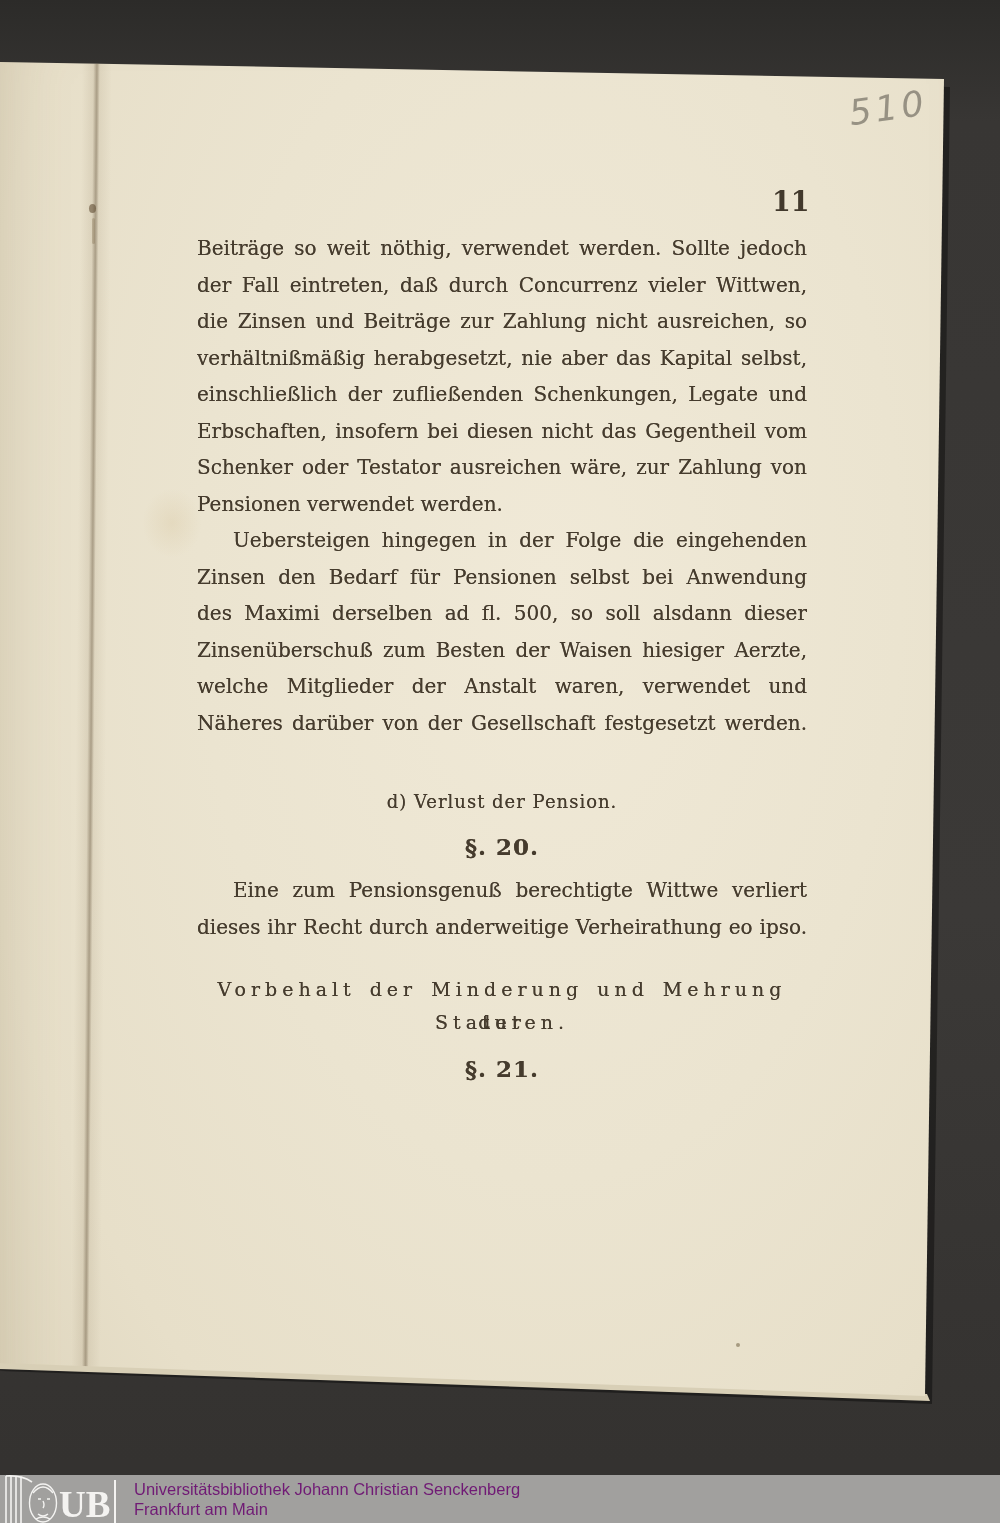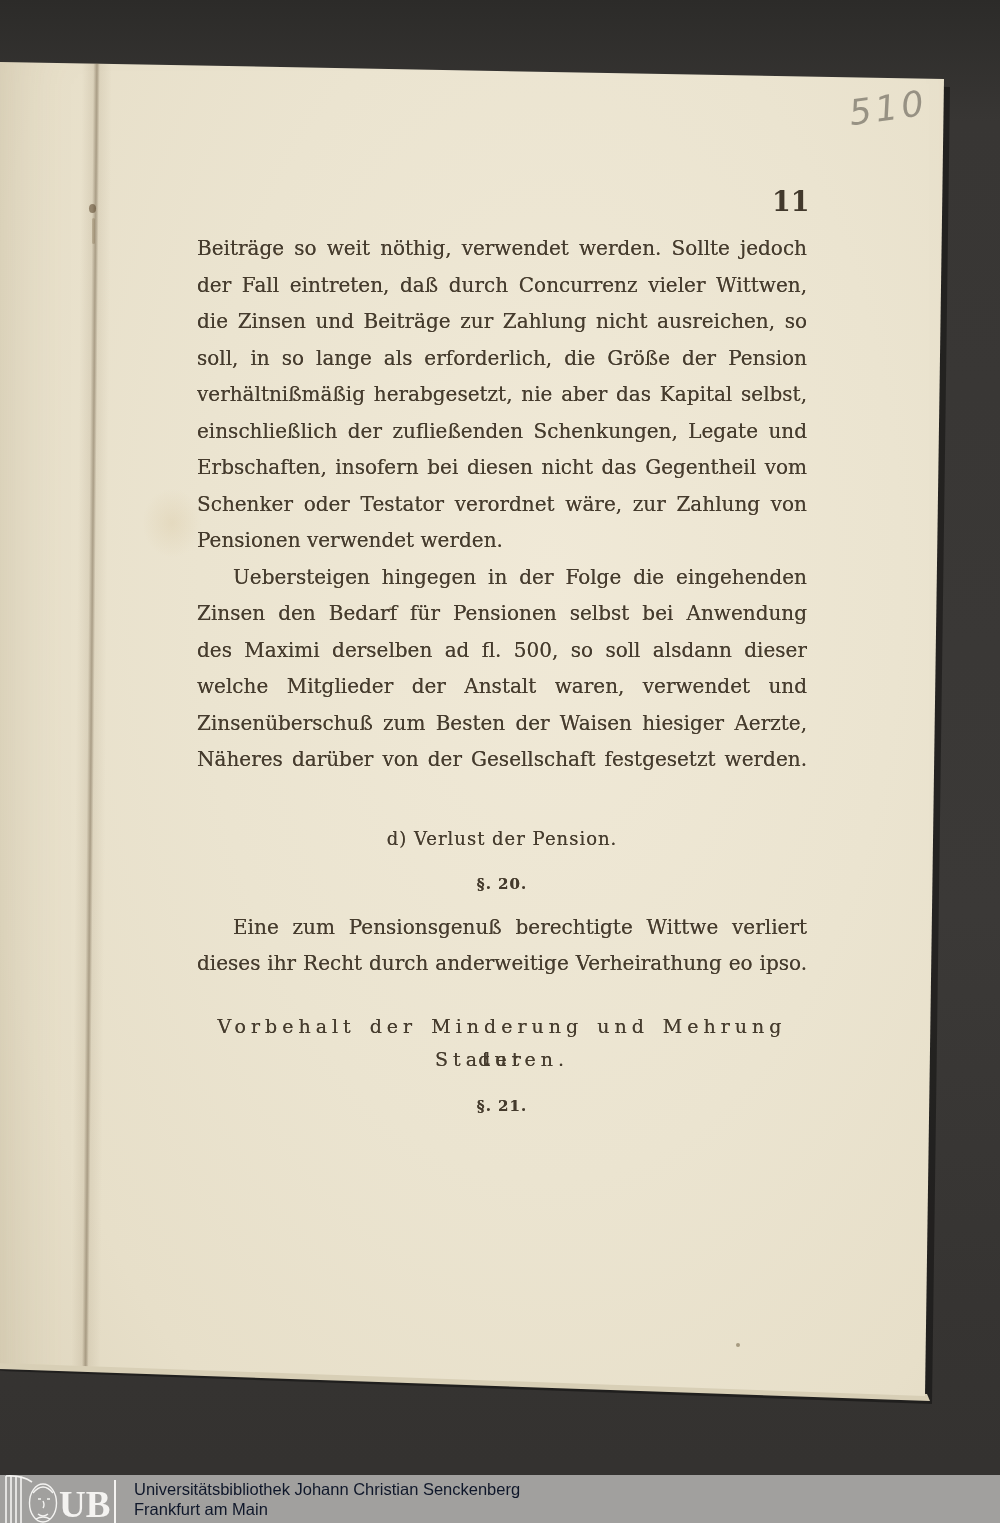--- a/index.html
+++ b/index.html
@@ -37,31 +37,31 @@
     color:#8e897c;letter-spacing:4px;transform:rotate(-8deg);opacity:.9;}
   .pagenum{position:absolute;left:772px;top:186px;font-size:27px;font-weight:bold;color:#42392c;}
   
   .textcol{position:absolute;left:197px;top:230px;width:610px;color:#453b2d;
     font-size:20px;text-shadow:0 0 .4px rgba(69,59,45,.8);}
   .line{height:36.5px;line-height:36.5px;overflow:hidden;}
   .j{text-align:justify;text-align-last:justify;}
   .indent{padding-left:36px;}
   .subhead{margin-top:46px;height:30px;line-height:30px;font-size:18px;
     text-align:center;letter-spacing:1px;}
-  .secmark{margin-top:13px;height:34px;line-height:34px;font-size:15px;
+  .secmark{margin-top:13px;height:34px;line-height:34px;font-size:23px;
     font-weight:bold;text-align:center;letter-spacing:1px;}
   .para3,.para4{margin-top:8px;}
   .spaced-head{margin-top:28px;height:33px;line-height:33px;font-size:19px;
     text-align:center;letter-spacing:5px;word-spacing:3px;}
   .spaced-head.l2{margin-top:0;}
   
   .footer{position:absolute;left:0;right:0;bottom:0;height:48px;background:#a1a09e;
     display:flex;align-items:center;z-index:5;}
   .logo{margin-left:2px;flex:0 0 auto;}
-  .ftext{margin-left:14px;color:#0f172a;
+  .ftext{margin-left:14px;color:#701a75;
     font-family:"Liberation Sans",sans-serif;font-size:16.5px;line-height:20px;}
 </style>
 </head>
 <body>
 
 <div class="stage">
 
   <div class="paper-shadow"></div>
   <div class="under-pages"></div>
 
@@ -76,34 +76,33 @@
 
     <div class="pencil">510</div>
     <div class="pagenum">11</div>
 
     <div class="textcol">
 
       <div class="para">
         <div class="line j">Beiträge so weit nöthig, verwendet werden. Sollte jedoch</div>
         <div class="line j">der Fall eintreten, daß durch Concurrenz vieler Wittwen,</div>
         <div class="line j">die Zinsen und Beiträge zur Zahlung nicht ausreichen, so</div>
-        <div class="line j">soll, in so lange als erforderlich, die Größe der Pension</div>
         <div class="line j">verhältnißmäßig herabgesetzt, nie aber das Kapital selbst,</div>
         <div class="line j">einschließlich der zufließenden Schenkungen, Legate und</div>
         <div class="line j">Erbschaften, insofern bei diesen nicht das Gegentheil vom</div>
-        <div class="line j">Schenker oder Testator verordnet wäre, zur Zahlung von</div>
+        <div class="line j">Schenker oder Testator ausreichen wäre, zur Zahlung von</div>
         <div class="line">Pensionen verwendet werden.</div>
       </div>
 
       <div class="para">
         <div class="line j indent">Uebersteigen hingegen in der Folge die eingehenden</div>
         <div class="line j">Zinsen den Bedarf für Pensionen selbst bei Anwendung</div>
         <div class="line j">des Maximi derselben ad fl. 500, so soll alsdann dieser</div>
+        <div class="line j">Zinsenüberschuß zum Besten der Waisen hiesiger Aerzte,</div>
         <div class="line j">welche Mitglieder der Anstalt waren, verwendet und</div>
-        <div class="line j">Zinsenüberschuß zum Besten der Waisen hiesiger Aerzte,</div>
         <div class="line j">Näheres darüber von der Gesellschaft festgesetzt werden.</div>
       </div>
 
       <div class="subhead">d) Verlust der Pension.</div>
       <div class="secmark">§. 20.</div>
 
       <div class="para para3">
         <div class="line j indent">Eine zum Pensionsgenuß berechtigte Wittwe verliert</div>
         <div class="line j">dieses ihr Recht durch anderweitige Verheirathung eo ipso.</div>
       </div>

